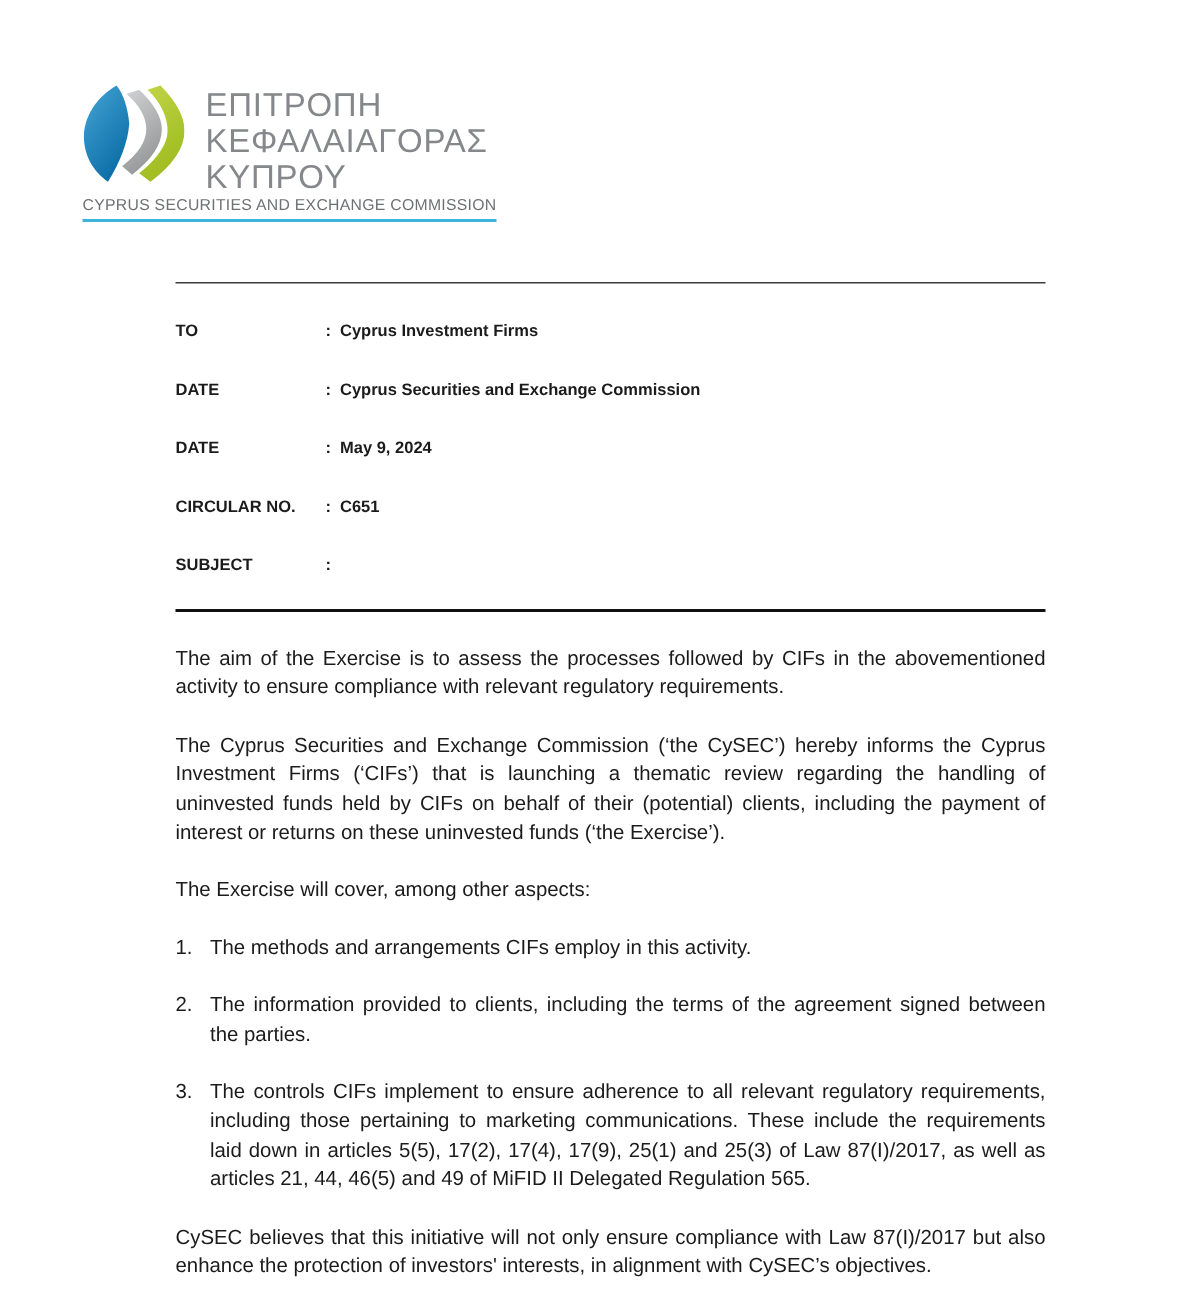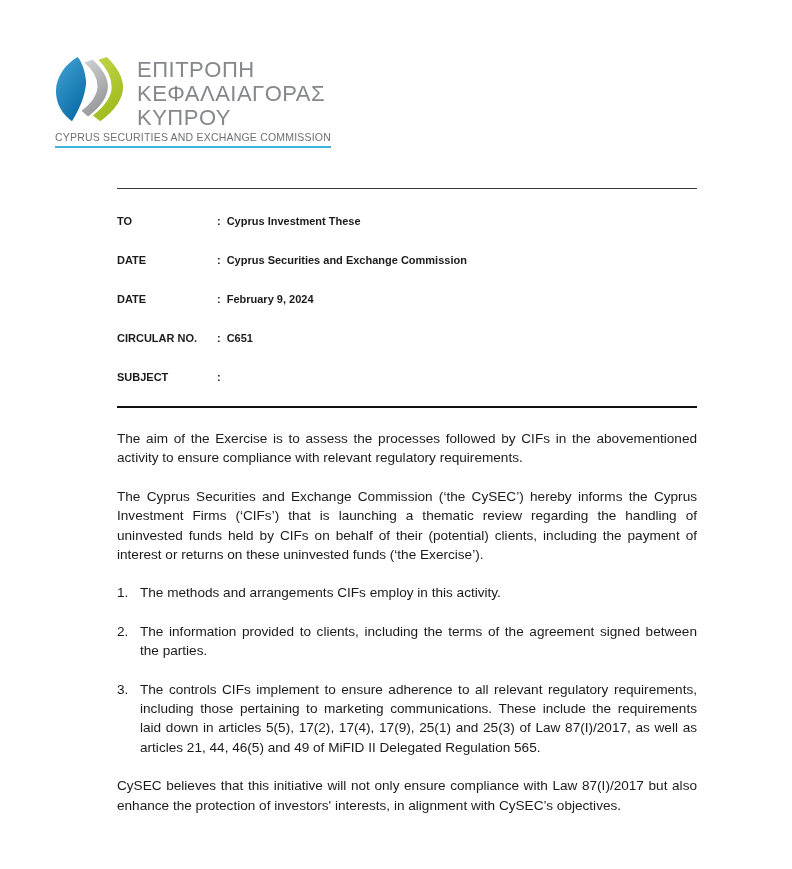--- a/index.html
+++ b/index.html
@@ -92,48 +92,49 @@
     </div>
     <div class="logo-caption">CYPRUS SECURITIES AND EXCHANGE COMMISSION</div>
   </div>
 
   <div class="rule-thin"></div>
 
   <div class="fields">
     <div class="field-row">
       <span class="field-label">TO</span>
       <span class="field-sep">:</span>
-      <span class="field-value">Cyprus Investment These</span>
+      <span class="field-value">Cyprus Investment Firms</span>
     </div>
     <div class="field-row">
       <span class="field-label">DATE</span>
       <span class="field-sep">:</span>
       <span class="field-value">Cyprus Securities and Exchange Commission</span>
     </div>
     <div class="field-row">
       <span class="field-label">DATE</span>
       <span class="field-sep">:</span>
-      <span class="field-value">February 9, 2024</span>
+      <span class="field-value">May 9, 2024</span>
     </div>
     <div class="field-row">
       <span class="field-label">CIRCULAR NO.</span>
       <span class="field-sep">:</span>
       <span class="field-value">C651</span>
     </div>
     <div class="field-row">
       <span class="field-label">SUBJECT</span>
       <span class="field-sep">:</span>
     </div>
   </div>
 
   <div class="rule-thick"></div>
 
   <div class="doc-body">
     <p>The aim of the Exercise is to assess the processes followed by CIFs in the abovementioned activity to ensure compliance with relevant regulatory requirements.</p>
     <p>The Cyprus Securities and Exchange Commission (‘the CySEC’) hereby informs the Cyprus Investment Firms (‘CIFs’) that is launching a thematic review regarding the handling of uninvested funds held by CIFs on behalf of their (potential) clients, including the payment of interest or returns on these uninvested funds (‘the Exercise’).</p>
+    <p>The Exercise will cover, among other aspects:</p>
 
     <div class="list-item">
       <span class="list-num">1.</span>
       <span class="list-text">The methods and arrangements CIFs employ in this activity.</span>
     </div>
     <div class="list-item">
       <span class="list-num">2.</span>
       <span class="list-text">The information provided to clients, including the terms of the agreement signed between the parties.</span>
     </div>
     <div class="list-item">

